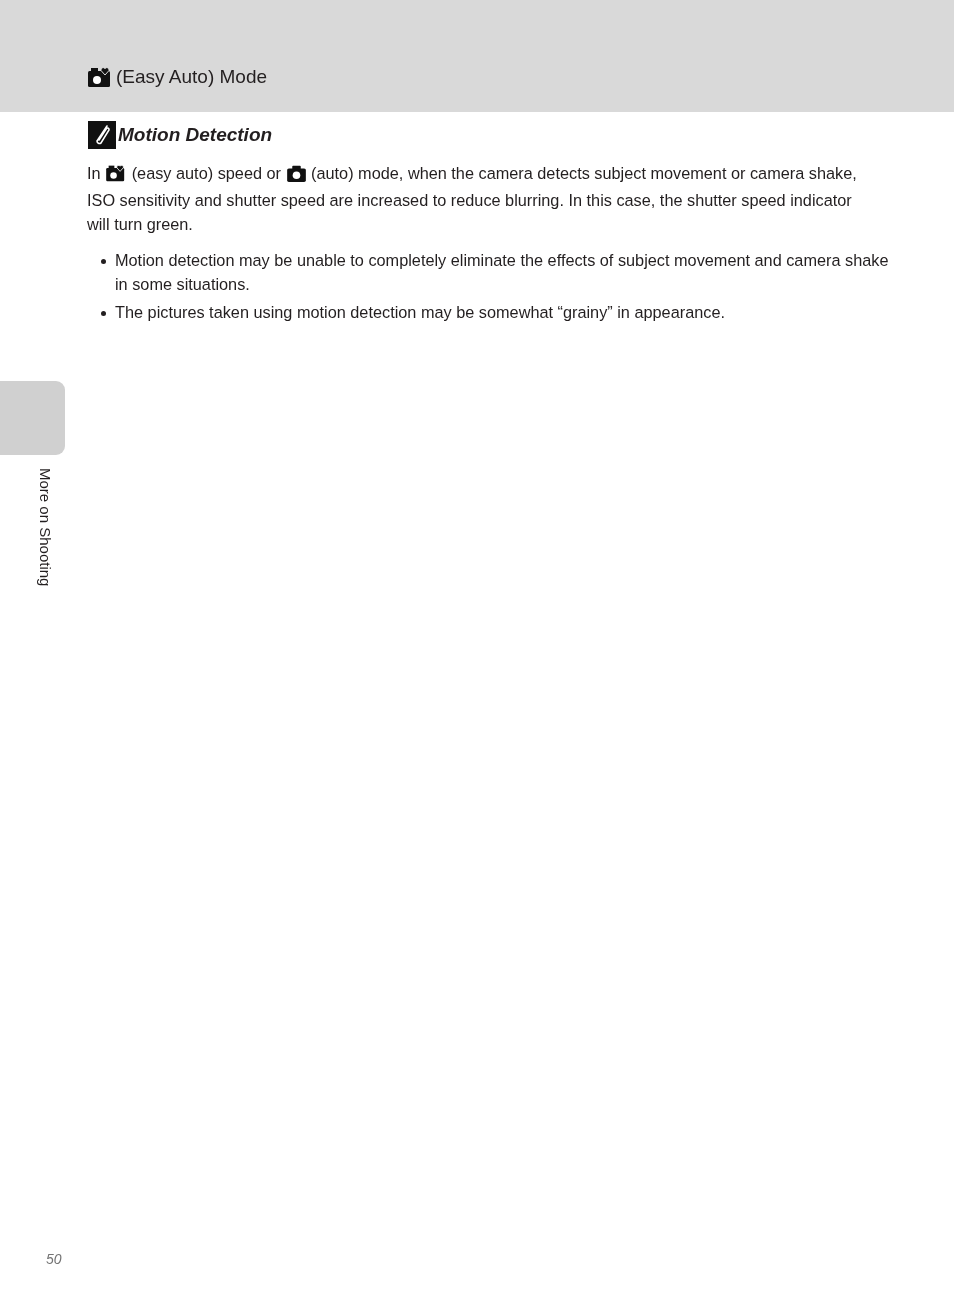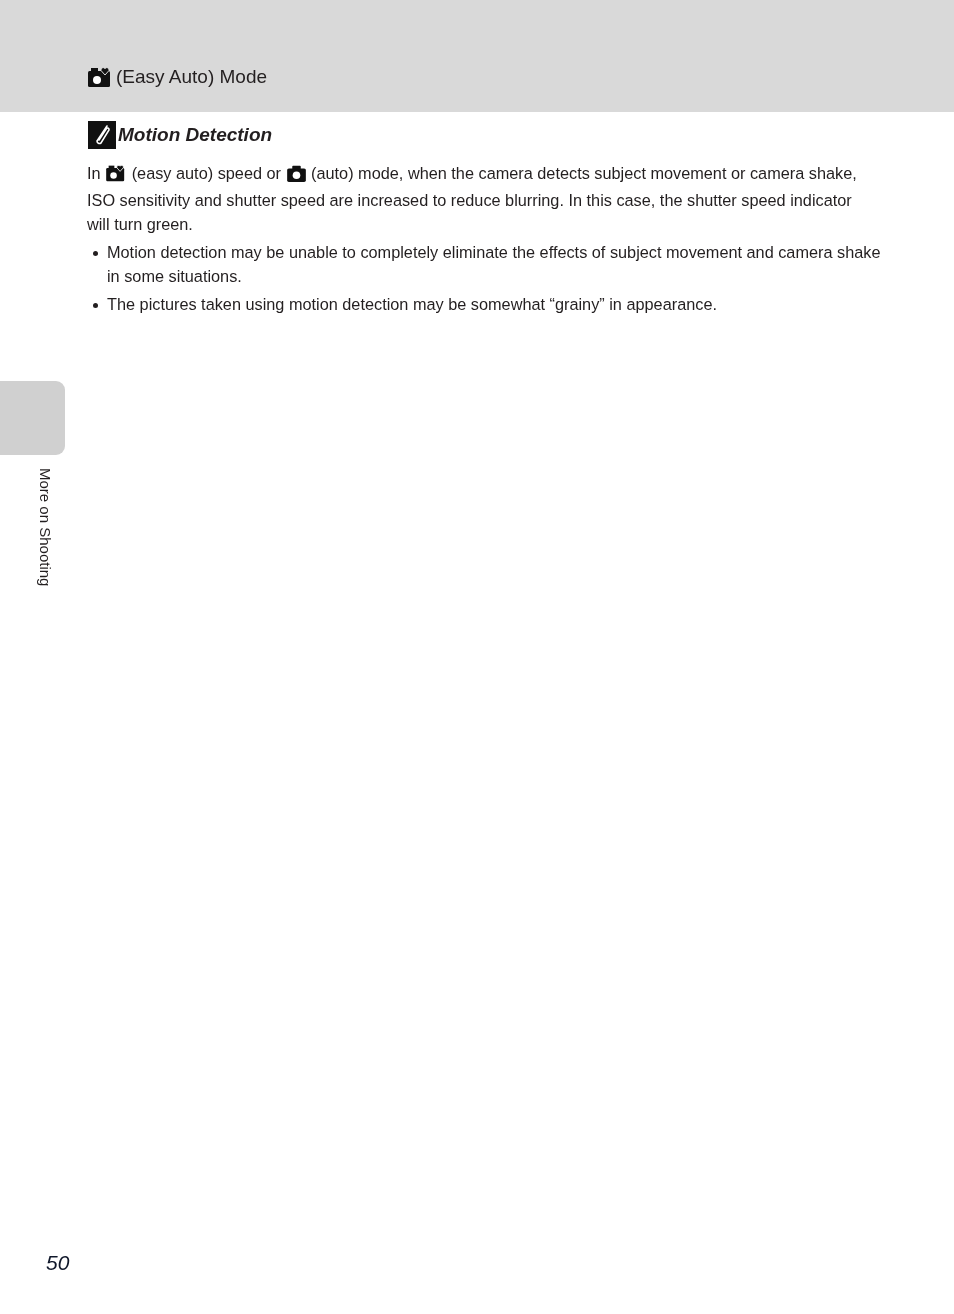--- a/index.html
+++ b/index.html
@@ -27,40 +27,40 @@
       align-items: center; justify-content: center;
     }
     .section-title { font-size: 19px; font-weight: bold; color: #231f20; }
     .body-para {
       position: absolute; left: 87px; top: 161px; width: 790px;
       font-size: 16.3px; line-height: 24px; color: #231f20; margin: 0;
     }
     .inline-ico { display: inline-block; vertical-align: -3px; margin: 0 1px; }
     .bullets {
       position: absolute; left: 87px; top: 236px; width: 790px;
-      list-style: none; margin: 4px; padding: 0;
+      list-style: none; margin: 12px; padding: 0;
       font-size: 16.3px; line-height: 24px; color: #231f20;
     }
     .bullets li { position: relative; padding-left: 16px; margin-bottom: 4px; }
     .bullets li::before {
       content: ""; position: absolute; left: 2px; top: 11px;
       width: 5px; height: 5px; border-radius: 50%; background: #231f20;
     }
     .side-tab {
       position: absolute; left: 0; top: 381px; width: 65px; height: 74px;
       background: #d0d0d0; border-radius: 0 9px 9px 0;
     }
     .side-label {
       position: absolute; left: 37px; top: 468px;
       writing-mode: vertical-rl; font-size: 15px; color: #231f20;
       white-space: nowrap;
     }
     .page-number {
       position: absolute; left: 46px; top: 1251px;
-      font-size: 21px; font-style: italic; color: #0f172a;
+      font-size: 14px; font-style: italic; color: #737373;
     }
   </style>
 </head>
 <body>
 
 <div class="header-band"></div>
 
 <div class="header-title">
   <span class="ico">
     <svg width="24" height="22" viewBox="0 0 24 22">

